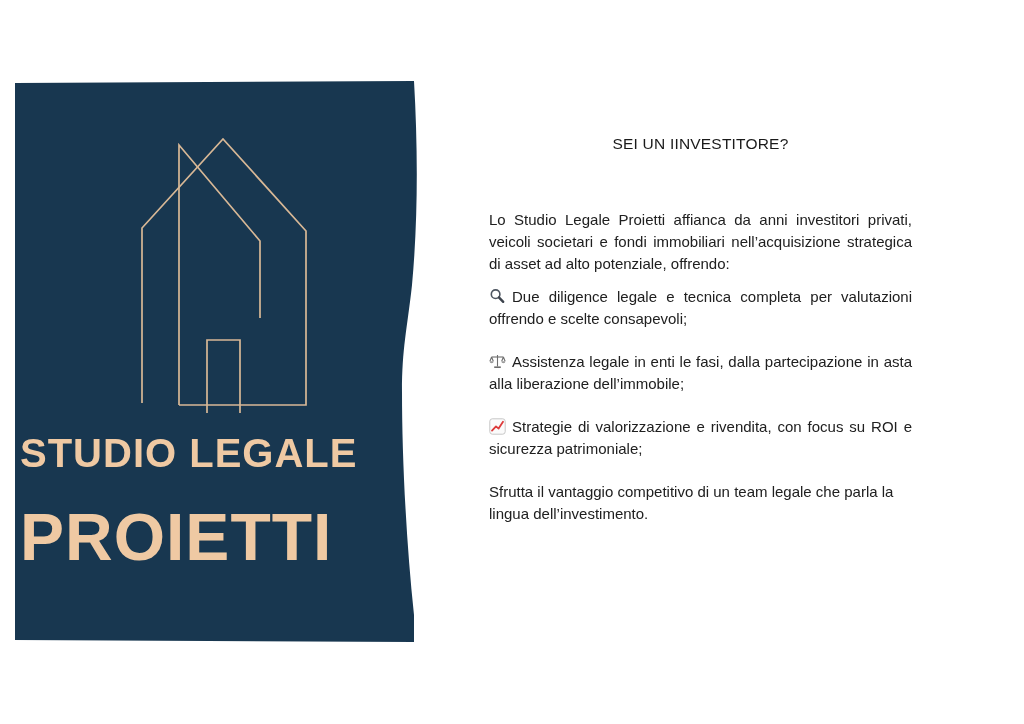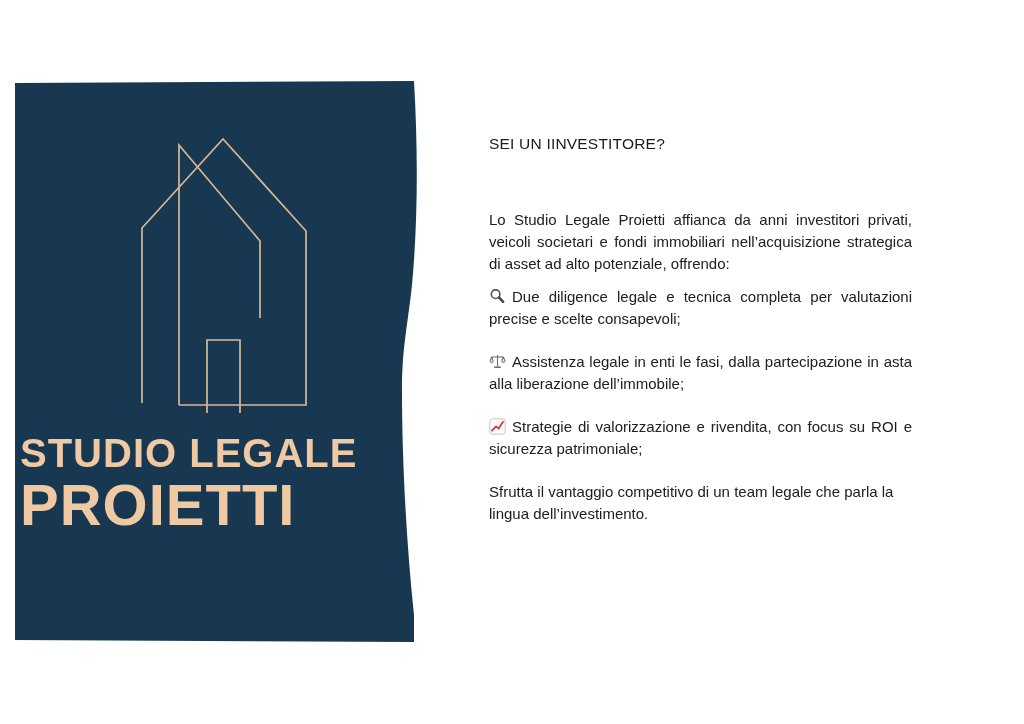--- a/index.html
+++ b/index.html
@@ -24,35 +24,36 @@
     color: #efc9a3;
     line-height: 1;
     font-weight: 700;
   }
   .logo-line1 {
     top: 433px;
     font-size: 40px;
     letter-spacing: 1px;
   }
   .logo-line2 {
-    top: 476px;
-    font-size: 58px;
+    top: 504px;
+    font-size: 66px;
     letter-spacing: 1px;
   }
   .content {
     position: absolute;
     left: 489px;
     top: 133px;
     width: 423px;
     color: #202020;
     font-size: 15px;
     line-height: 22px;
   }
   .heading {
     margin: 0 0 54px 0;
+    text-align: center;
     font-size: 15.5px;
     letter-spacing: 0.2px;
     color: #1a1a1a;
     font-weight: 400;
   }
   .para {
     margin: 0 0 21px 0;
     text-align: justify;
   }
   .para.intro { margin-bottom: 11px; }
@@ -87,21 +88,21 @@
     <p class="heading">SEI UN IINVESTITORE?</p>
 
     <p class="para intro">Lo Studio Legale Proietti affianca da anni investitori privati, veicoli societari e fondi immobiliari nell’acquisizione strategica di asset ad alto potenziale, offrendo:</p>
 
     <p class="para bullet">
       <span class="bullet-icon">
         <svg viewBox="0 0 17 17">
           <circle cx="6.6" cy="6.2" r="4.3" fill="none" stroke="#4d5560" stroke-width="1.6"></circle>
           <line x1="9.9" y1="9.4" x2="14.2" y2="13.8" stroke="#3c434c" stroke-width="2.4" stroke-linecap="round"></line>
         </svg>
-      </span><span>Due diligence legale e tecnica completa per valutazioni precise e scelte consapevoli;</span>
+      </span><span>Due diligence legale e tecnica completa per valutazioni offrendo e scelte consapevoli;</span>
     </p>
 
     <p class="para bullet">
       <span class="bullet-icon">
         <svg viewBox="0 0 17 17">
           <g stroke="#6e6e6e" stroke-width="1.1" fill="none">
             <line x1="8.5" y1="2" x2="8.5" y2="13.5"></line>
             <line x1="2.6" y1="4" x2="14.4" y2="4"></line>
             <path d="M2.6 4 L0.9 8.2 M2.6 4 L4.3 8.2"></path>
             <path d="M0.6 8.2 A2 2 0 0 0 4.6 8.2 Z" fill="#9a9a9a" stroke="none"></path>

